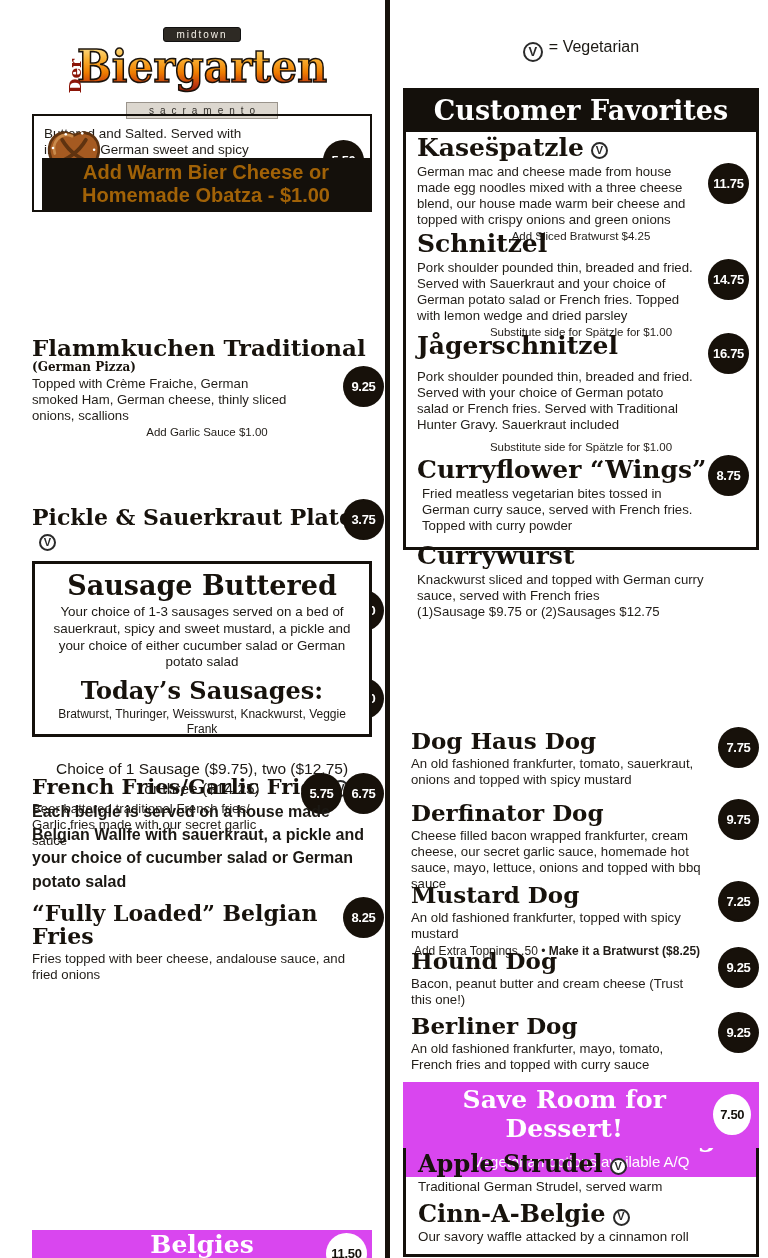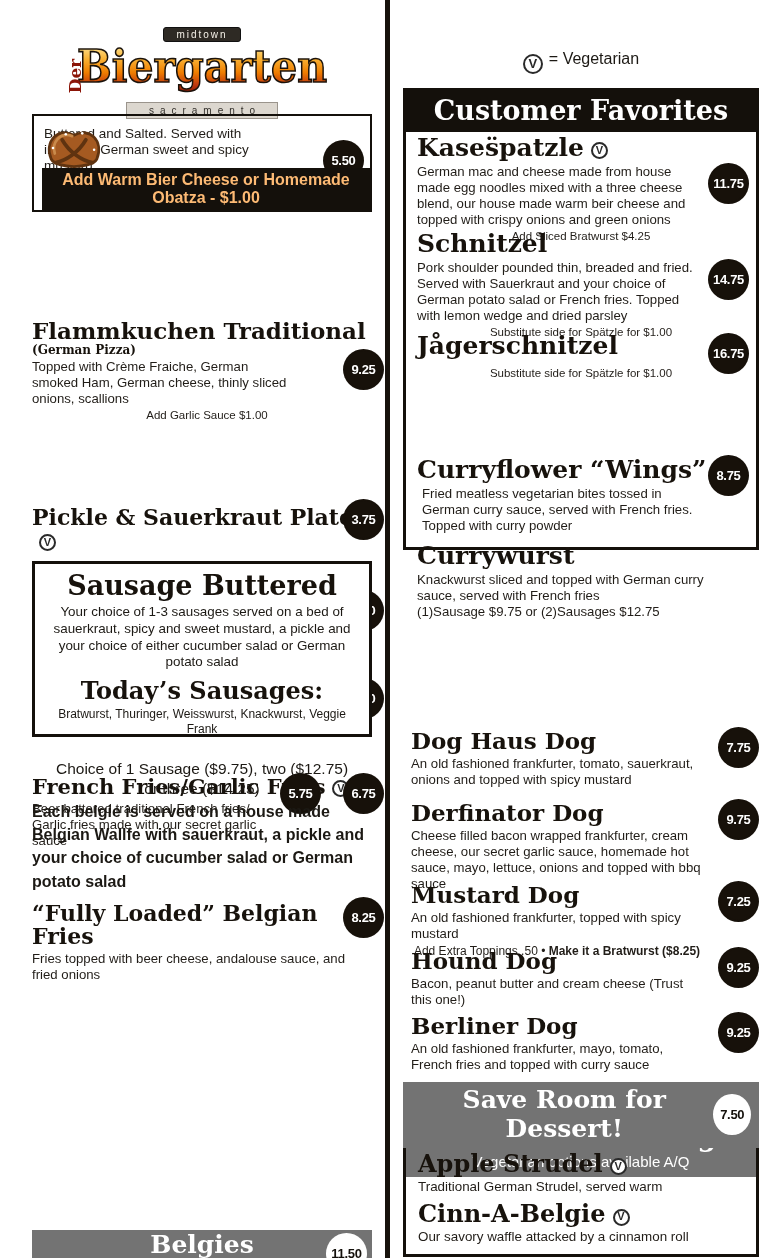--- a/index.html
+++ b/index.html
@@ -12,41 +12,41 @@
   .abs { position:absolute; left:0; right:0; }
   .item { position:relative; }
   .item-name { font-size:23px; line-height:1.04; }
   .desc { font-size:13.2px; line-height:1.22; color:#211d18; margin-top:3px; }
   .note { font-size:11.5px; text-align:center; margin-top:2px; color:#211d18; }
   .badge { position:absolute; display:flex; align-items:center; justify-content:center;
            width:41px; height:41px; border-radius:50%; background:#17110a; border:2px dotted #17110a;
            color:#fff; font-size:13px; font-weight:700; letter-spacing:-0.3px; font-family:"Liberation Sans",sans-serif; }
   .badge.inrow { position:static; }
   .badge-light { background:#fff; border-color:#fff; color:#14100b; }
-  .badge-row { position:absolute; display:flex; gap:22px; }
+  .badge-row { position:absolute; display:flex; gap:1px; }
   .veg-ic { display:inline-flex; align-items:center; justify-content:center; width:17px; height:17px;
             border:2px solid #2a2a2a; border-radius:50%; font-size:11px; font-weight:700;
             font-family:"Liberation Sans",sans-serif; color:#2a2a2a; vertical-align:2px; margin-left:7px; background:#fff; }
-  .banner { background:#737373; color:#fff; text-align:center; position:relative; }
+  .banner { background:#d946ef; color:#fff; text-align:center; position:relative; }
   .banner .bl { color:#fff; }
   
   .logo { text-align:center; }
   .logo-midtown { display:inline-block; background:#2e2a24; color:#f5f1e8; font-size:10px; letter-spacing:2px;
                   padding:1px 12px; border-radius:3px; border:1px solid #111; }
   .logo-row { position:relative; margin-top:-2px; }
   .logo-der { position:absolute; left:26px; top:26px; transform:rotate(-90deg); font-size:17px; color:#8b1508; }
   .logo-city { display:inline-block; background:#dcd7cf; color:#33302b; font-size:10px; letter-spacing:6px;
                padding:2px 16px 2px 22px; border:1px solid #9a948c; margin-top:-8px; }
   
   .pretzel-box { border:2px solid #14100b; height:98px; position:relative; padding:6px 10px 0 10px; }
   .pretzel-art { position:absolute; left:8px; top:6px; }
   .pretzel-head { margin-left:76px; font-size:26px; }
   .pretzel-desc { margin-top:4px; font-size:13.5px; line-height:1.2; width:250px; }
-  .pretzel-bar { position:absolute; left:8px; right:0; bottom:0; background:#14100b; color:#fdba74;
-                 font-weight:700; font-size:16px; text-align:center; padding:3px 0; }
+  .pretzel-bar { position:absolute; left:8px; right:0; bottom:0; background:#14100b; color:#a16207;
+                 font-weight:700; font-size:20px; text-align:center; padding:3px 0; }
   .fl-sub { font-size:12px; line-height:1; margin-top:1px; }
   
   .box { border:3px solid #14100b; background:#fff; }
   .sausage-box { text-align:center; padding:6px 12px; }
   .sp-title { font-size:27px; }
   .sp-desc { font-size:13.4px; line-height:1.25; margin-top:3px; }
   .sp-today { font-size:24px; margin-top:5px; }
   .sp-list { font-size:12px; line-height:1.25; margin-top:2px; }
   .sp-price { font-size:15.5px; line-height:1.3; margin-top:22px; }
   .belgies-note { font-size:16px; font-weight:700; text-align:left; line-height:1.45; }
@@ -109,21 +109,21 @@
       <circle cx="26" cy="13" r="1.4" fill="#fff"></circle>
         <circle cx="44" cy="12" r="1.4" fill="#fff"></circle>
       <circle cx="57" cy="30" r="1.4" fill="#fff"></circle>
         <circle cx="12" cy="28" r="1.4" fill="#fff"></circle>
     </svg>
     <div class="desc pretzel-desc">Buttered and Salted. Served with imported German sweet and spicy mustard</div>
     <div class="badge" style="right:6px; top:24px;">5.50</div>
     <div class="pretzel-bar">Add Warm Bier Cheese or Homemade Obatza - $1.00</div>
   </div>
 
-  <div class="abs item" style="top:221px;">
+  <div class="abs item" style="top:238px;">
     <h3 class="bl item-name">Flammkuchen Traditional</h3>
     <div class="bl fl-sub">(German Pizza)</div>
     <div class="desc" style="width:255px;">Topped with Crème Fraiche, German smoked Ham, German cheese, thinly sliced onions, scallions</div>
     <div class="note" style="width:230px; margin-left:60px;">Add Garlic Sauce $1.00</div>
     <div class="badge" style="right:-12px; top:30px;">9.25</div>
   </div>
 
   <div class="abs item" style="top:306px;">
     <h3 class="bl item-name" style="font-size:22px;"><span>Pickle &amp; Sauerkraut Plate</span><span class="veg-ic">V</span></h3>
     <div class="badge" style="right:-12px; top:-7px;">3.75</div>
@@ -169,21 +169,21 @@
 
     <div class="badge badge-light" style="right:5px; top:3px;">11.50</div>
   </div>
 
   <div class="abs belgies-note" style="top:800px;">Each belgie is served on a house made Belgian Wallfe with sauerkraut, a pickle and your choice of cucumber salad or German potato salad</div>
 
 </div>
 
 <div class="col-right">
 
-  <div class="abs legend" style="top:50px;">
+  <div class="abs legend" style="top:38px;">
     <span class="veg-ic">V</span><span>= Vegetarian</span>
   </div>
 
   <div class="abs box cf-box" style="top:88px;">
     <div class="cf-head">
       <div class="bl cf-title">Customer Favorites</div>
     </div>
 
     <div class="cf-item" style="top:44px;">
       <h3 class="bl item-name"><span>Kases̈patzle</span><span class="veg-ic">V</span></h3>
@@ -194,20 +194,21 @@
 
     <div class="cf-item" style="top:140px;">
       <h3 class="bl item-name">Schnitzel</h3>
       <div class="desc">Pork shoulder pounded thin, breaded and fried. Served with Sauerkraut and your choice of German potato salad or French fries. Topped with lemon wedge and dried parsley</div>
       <div class="note">Substitute side for Spätzle for $1.00</div>
       <div class="badge" style="right:-4px; top:28px;">14.75</div>
     </div>
 
     <div class="cf-item" style="top:242px;">
       <h3 class="bl item-name">Jågerschnitzel</h3>
+      <div class="desc" style="margin-top:10px;">Pork shoulder pounded thin, breaded and fried. Served with your choice of German potato salad or French fries. Served with Traditional Hunter Gravy. Sauerkraut included</div>
       <div class="note" style="margin-top:8px;">Substitute side for Spätzle for $1.00</div>
       <div class="badge" style="right:-4px; top:0;">16.75</div>
     </div>
 
     <div class="cf-item" style="top:366px;">
       <h3 class="bl item-name"><span>Curryflower “Wings”</span><span class="veg-ic">V</span></h3>
       <div class="desc" style="margin-left:5px;">Fried meatless vegetarian bites tossed in German curry sauce, served with French fries. Topped with curry powder</div>
       <div class="badge" style="right:-4px; top:-2px;">8.75</div>
     </div>
 

